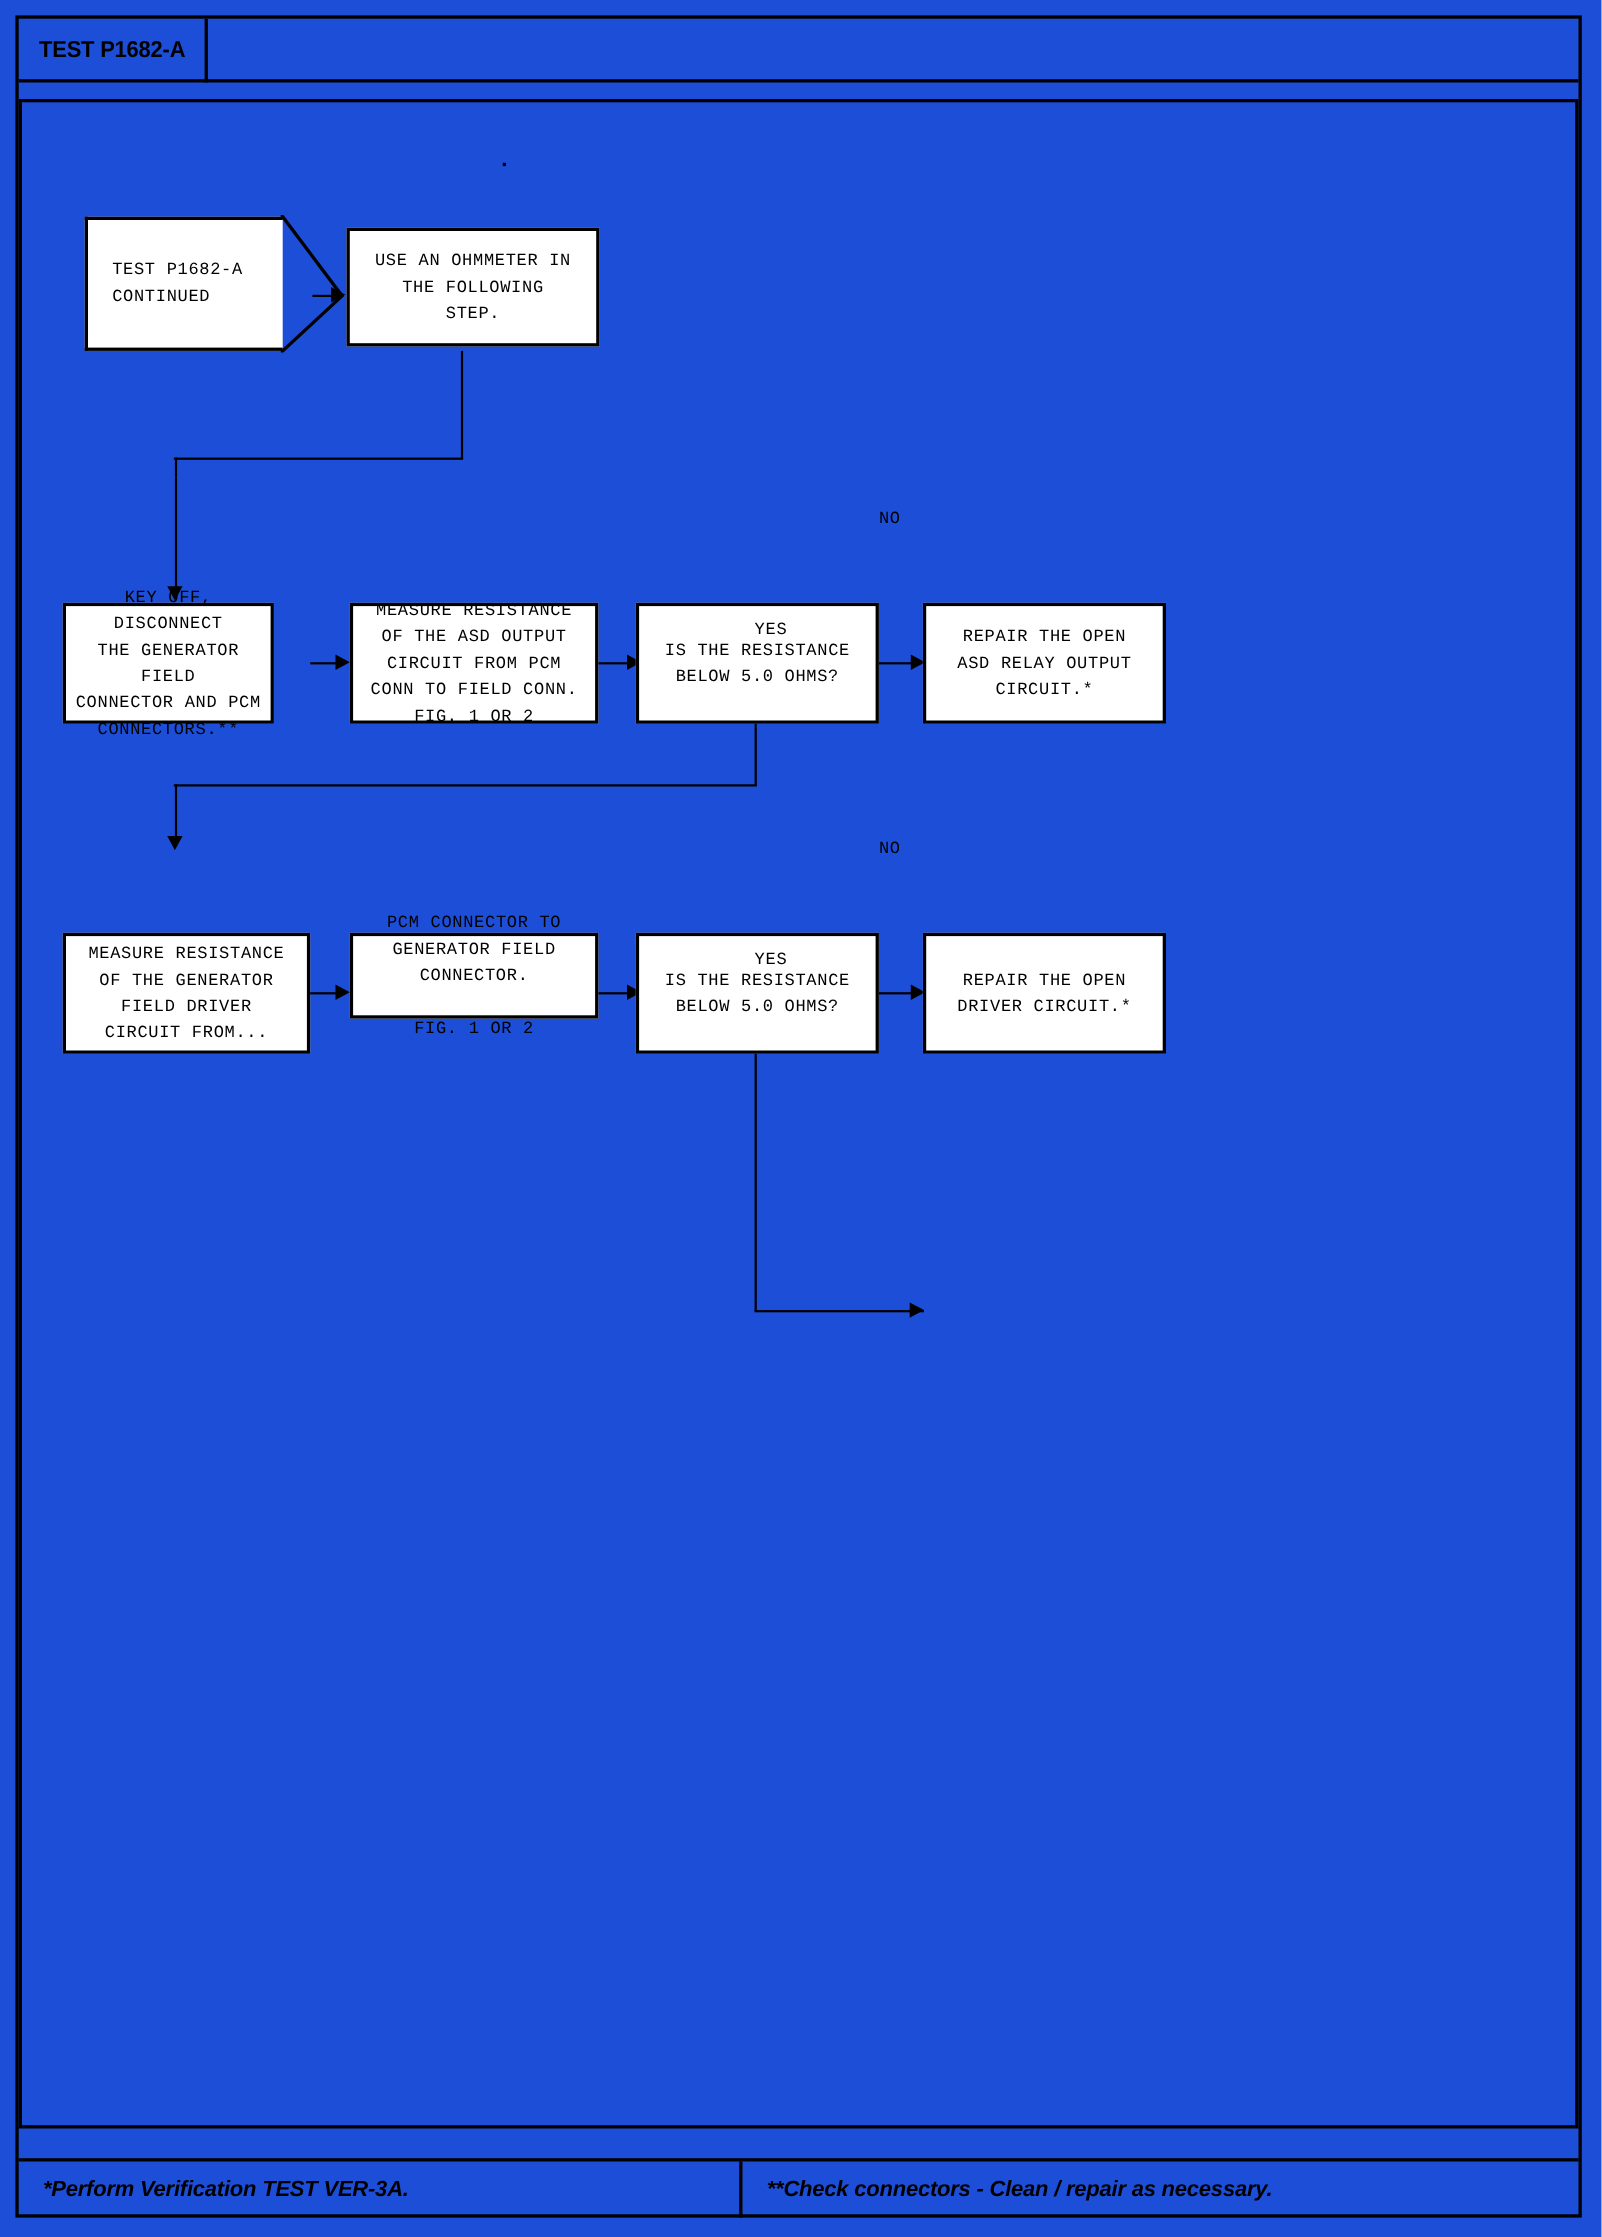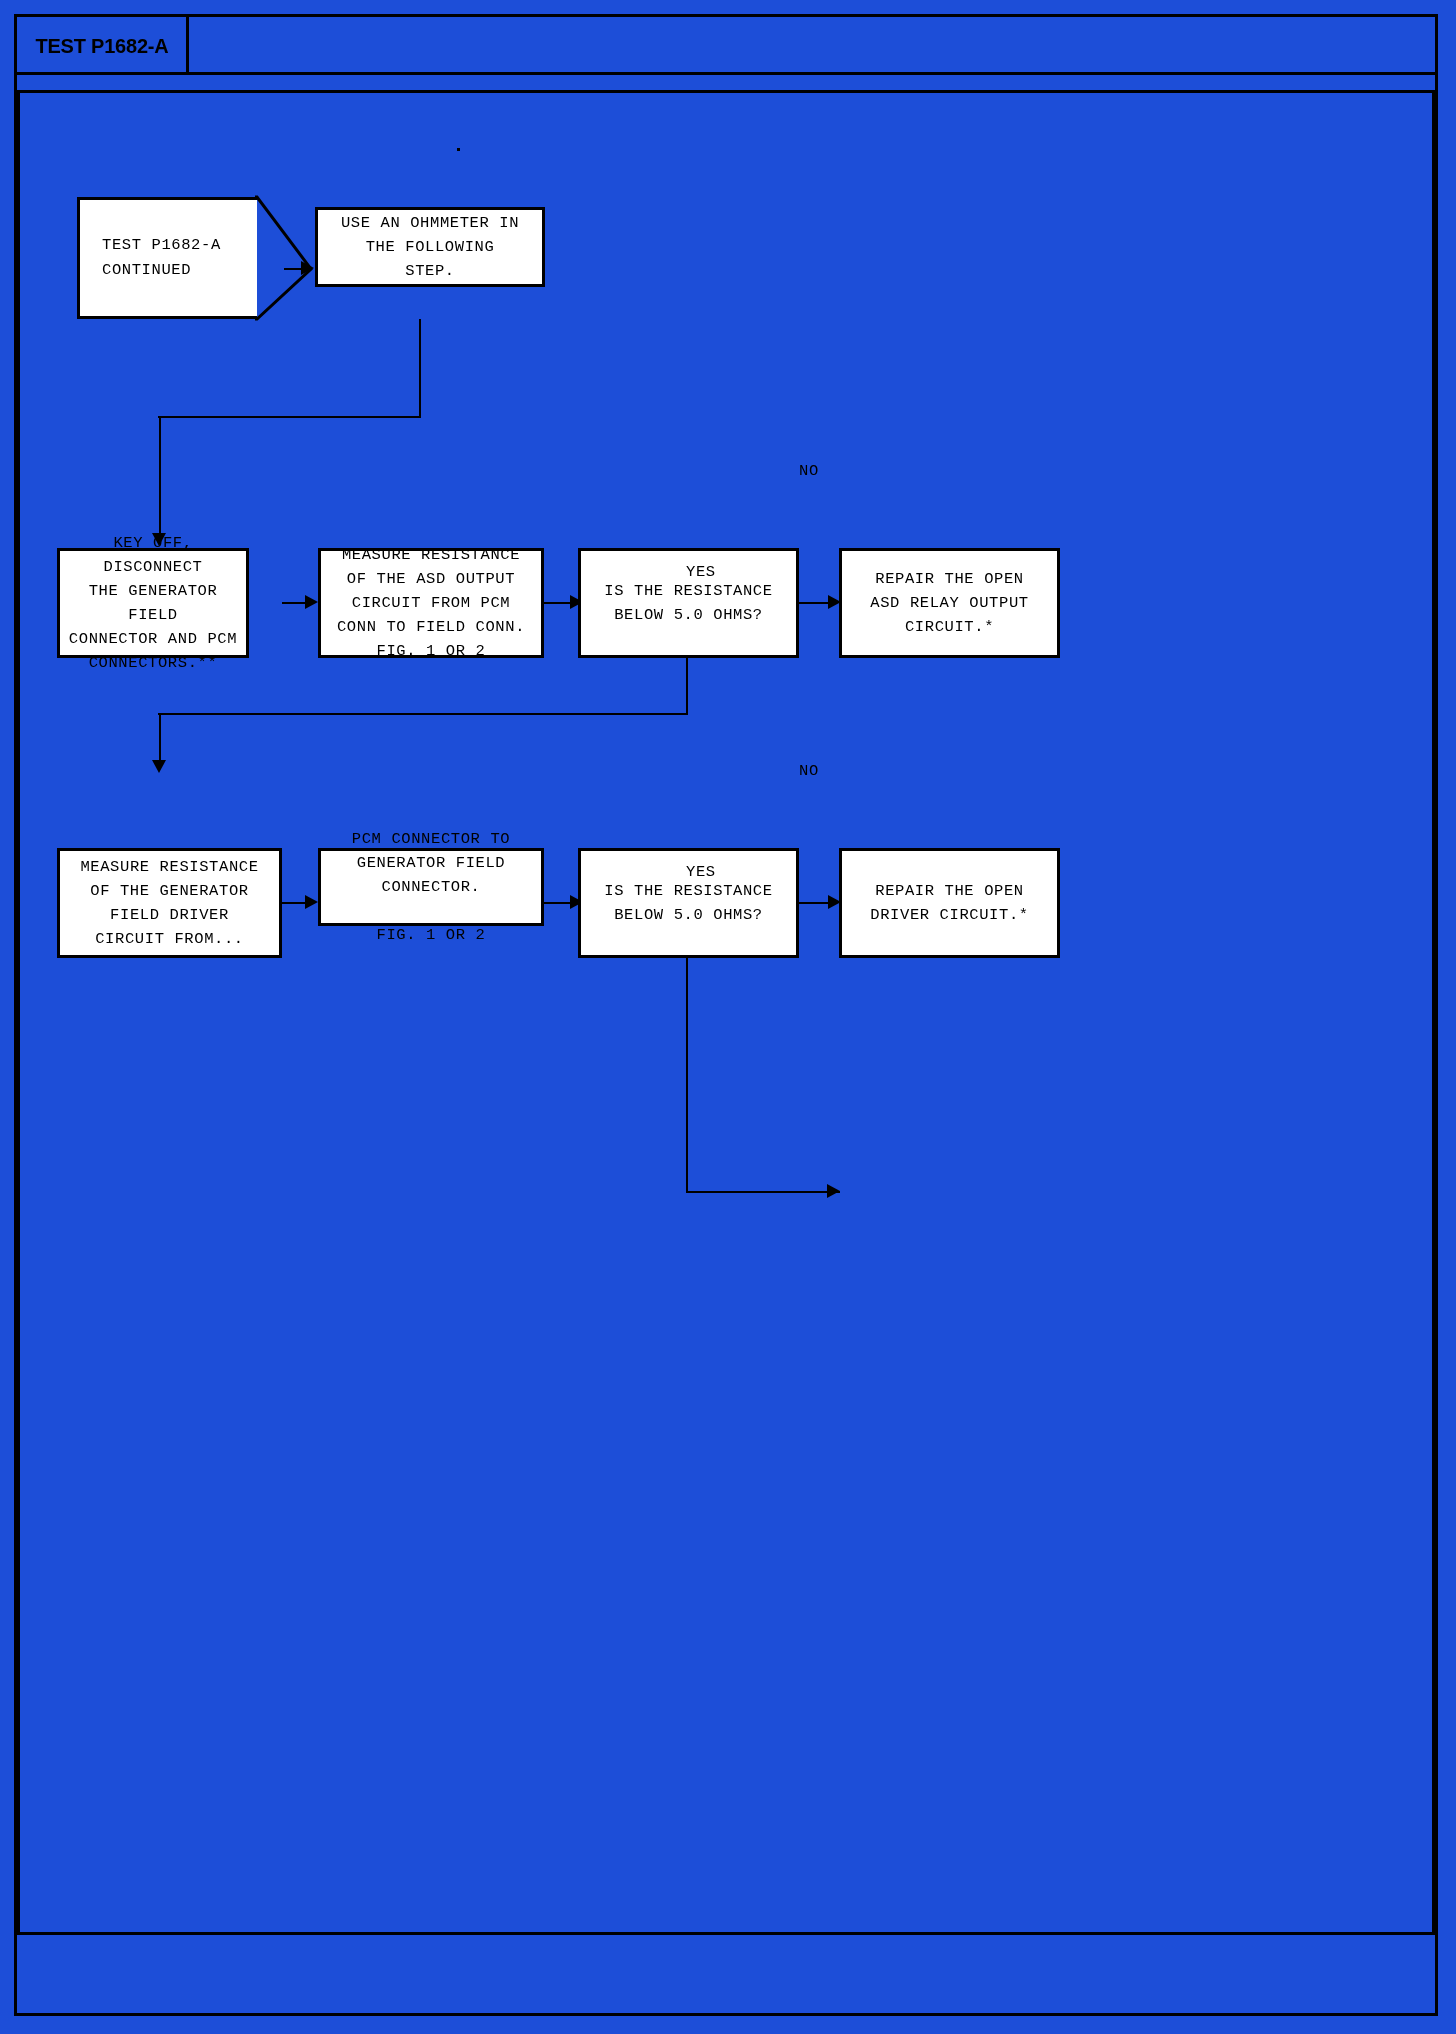--- a/index.html
+++ b/index.html
@@ -241,21 +241,21 @@
   <div class="speck" style="left:460px; top:855px;"></div>
 
   <div class="start-node">
     <span class="lines">TEST P1682-A
 CONTINUED</span>
   </div>
   <svg class="start-arrow-head" viewBox="0 0 58 150">
     <polyline points="0,14 2,14 56,86 2,136 0,136" fill="none" stroke="#000" stroke-width="3"></polyline>
   </svg>
 
-  <div class="node" style="left:315px; top:207px; width:230px; height:80px;">
+  <div class="node" style="left:315px; top:207px; width:230px; height:108px;">
     <span class="lines">USE AN OHMMETER IN
 THE FOLLOWING
 STEP.</span>
   </div>
 
   <div class="hline" style="left:284px; top:268px; width:18px;"></div>
   <div class="arrowhead-r" style="left:301px; top:261px;"></div>
 
   <div class="vline" style="left:419px; top:319px; height:98px;"></div>
   <div class="hline" style="left:158px; top:416px; width:263px;"></div>
@@ -341,14 +341,22 @@
     <span class="lines">REPAIR THE OPEN
 DRIVER CIRCUIT.*</span>
   </div>
 
   <span class="edge-label" style="left:686px; top:863px;">YES</span>
   <div class="vline" style="left:686px; top:958px; height:234px;"></div>
   <div class="hline" style="left:686px; top:1191px; width:154px;"></div>
   <div class="arrowhead-r" style="left:827px; top:1184px;"></div>
 
 
+  <div class="footer-band">
+    <div class="footer-cell footer-left">
+      <span class="txt">*Perform Verification TEST VER-3A.</span>
+    </div>
+    <div class="footer-cell footer-right">
+      <span class="txt">**Check connectors - Clean / repair as necessary.</span>
+    </div>
+  </div>
 
 </div>
 
 </body></html>

